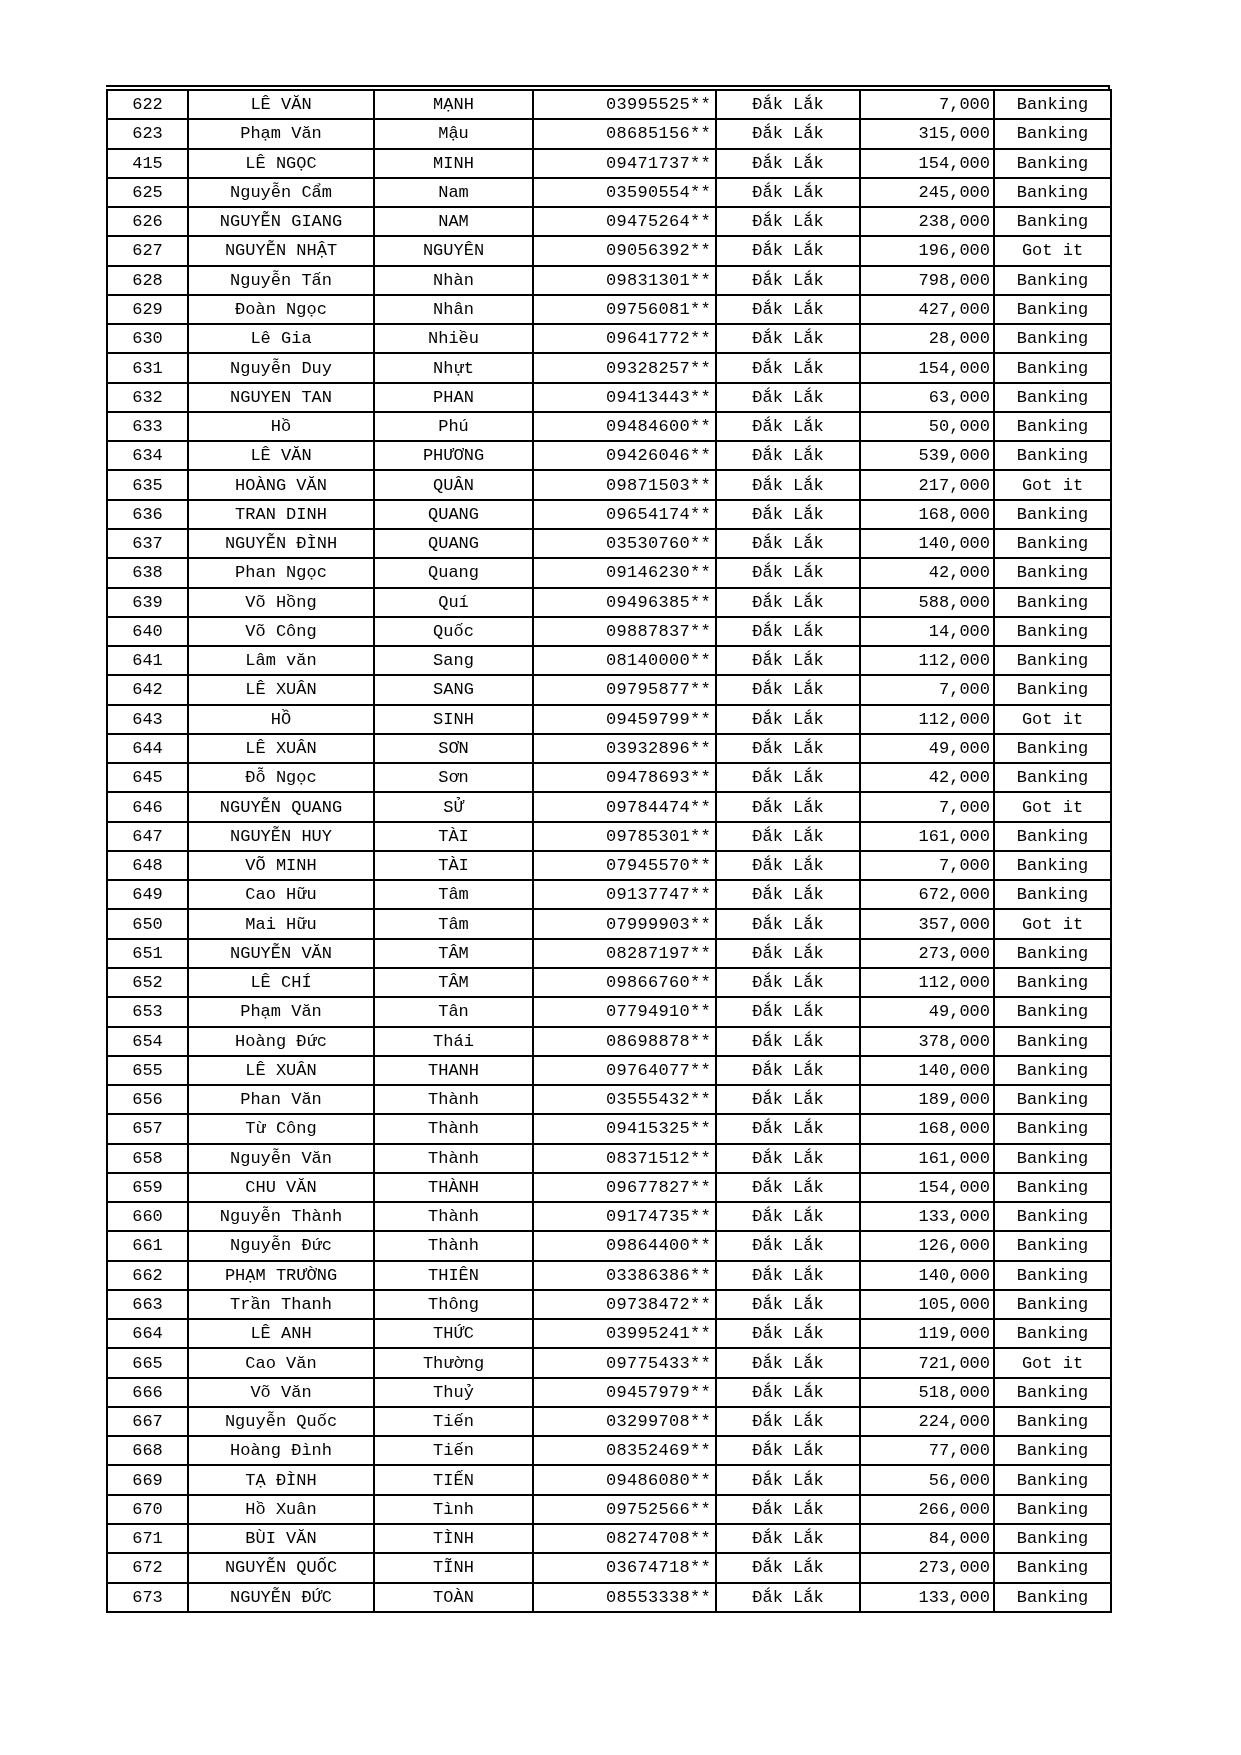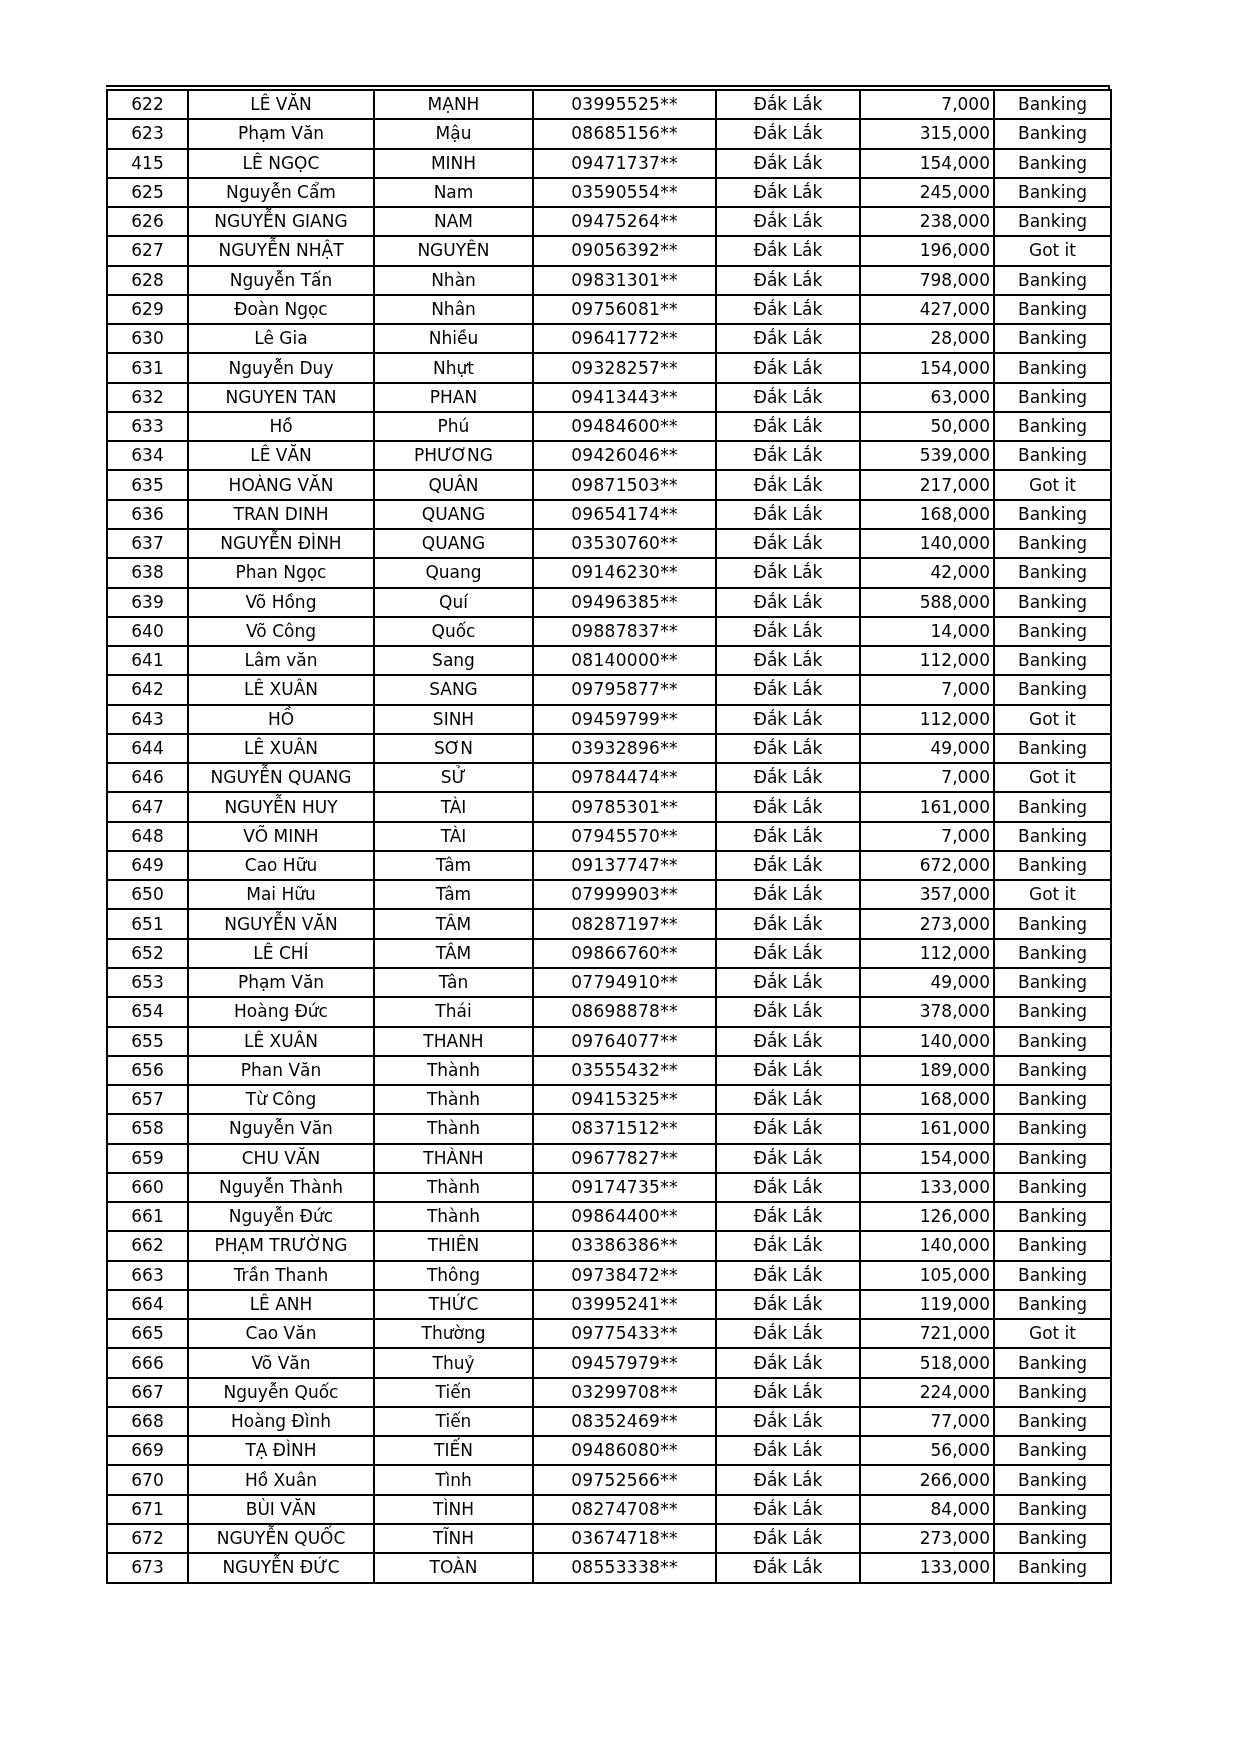--- a/index.html
+++ b/index.html
@@ -13,20 +13,21 @@
     position: relative;
     font-family: "DejaVu Sans", "Liberation Sans", sans-serif;
     color: #000000;
   }
   .page {
     position: absolute;
     left: 0; top: 0;
     width: 1117px; height: 1755px;
     background: #ffffff;
     overflow: hidden;
+    font-family: Liberation Mono, monospace;
   }
   
   .prev-row-line {
     position: absolute;
     left: 106px;
     top: 85px;
     width: 1004px;
     height: 2px;
     background: #000000;
   }
@@ -59,20 +60,21 @@
   }
   table.donors tr {
     height: 29.27px;
   }
   table.donors td.col-amount {
     text-align: right;
     padding-right: 3px;
   }
   table.donors td.col-phone {
     letter-spacing: 0.3px;
+    text-align: right;
   }
 </style>
 </head>
 <body>
 
 <div class="page">
   <div class="prev-row-line"></div>
   <div class="right-edge-tick"></div>
   <table class="donors">
     <colgroup>
@@ -286,20 +288,29 @@
         <tr>
           <td>644</td>
           <td>LÊ XUÂN</td>
           <td>SƠN</td>
           <td class="col-phone">03932896**</td>
           <td>Đắk Lắk</td>
           <td class="col-amount">49,000</td>
           <td>Banking</td>
         </tr>
         <tr>
+          <td>645</td>
+          <td>Đỗ Ngọc</td>
+          <td>Sơn</td>
+          <td class="col-phone">09478693**</td>
+          <td>Đắk Lắk</td>
+          <td class="col-amount">42,000</td>
+          <td>Banking</td>
+        </tr>
+        <tr>
           <td>646</td>
           <td>NGUYỄN QUANG</td>
           <td>SỬ</td>
           <td class="col-phone">09784474**</td>
           <td>Đắk Lắk</td>
           <td class="col-amount">7,000</td>
           <td>Got it</td>
         </tr>
         <tr>
           <td>647</td>

